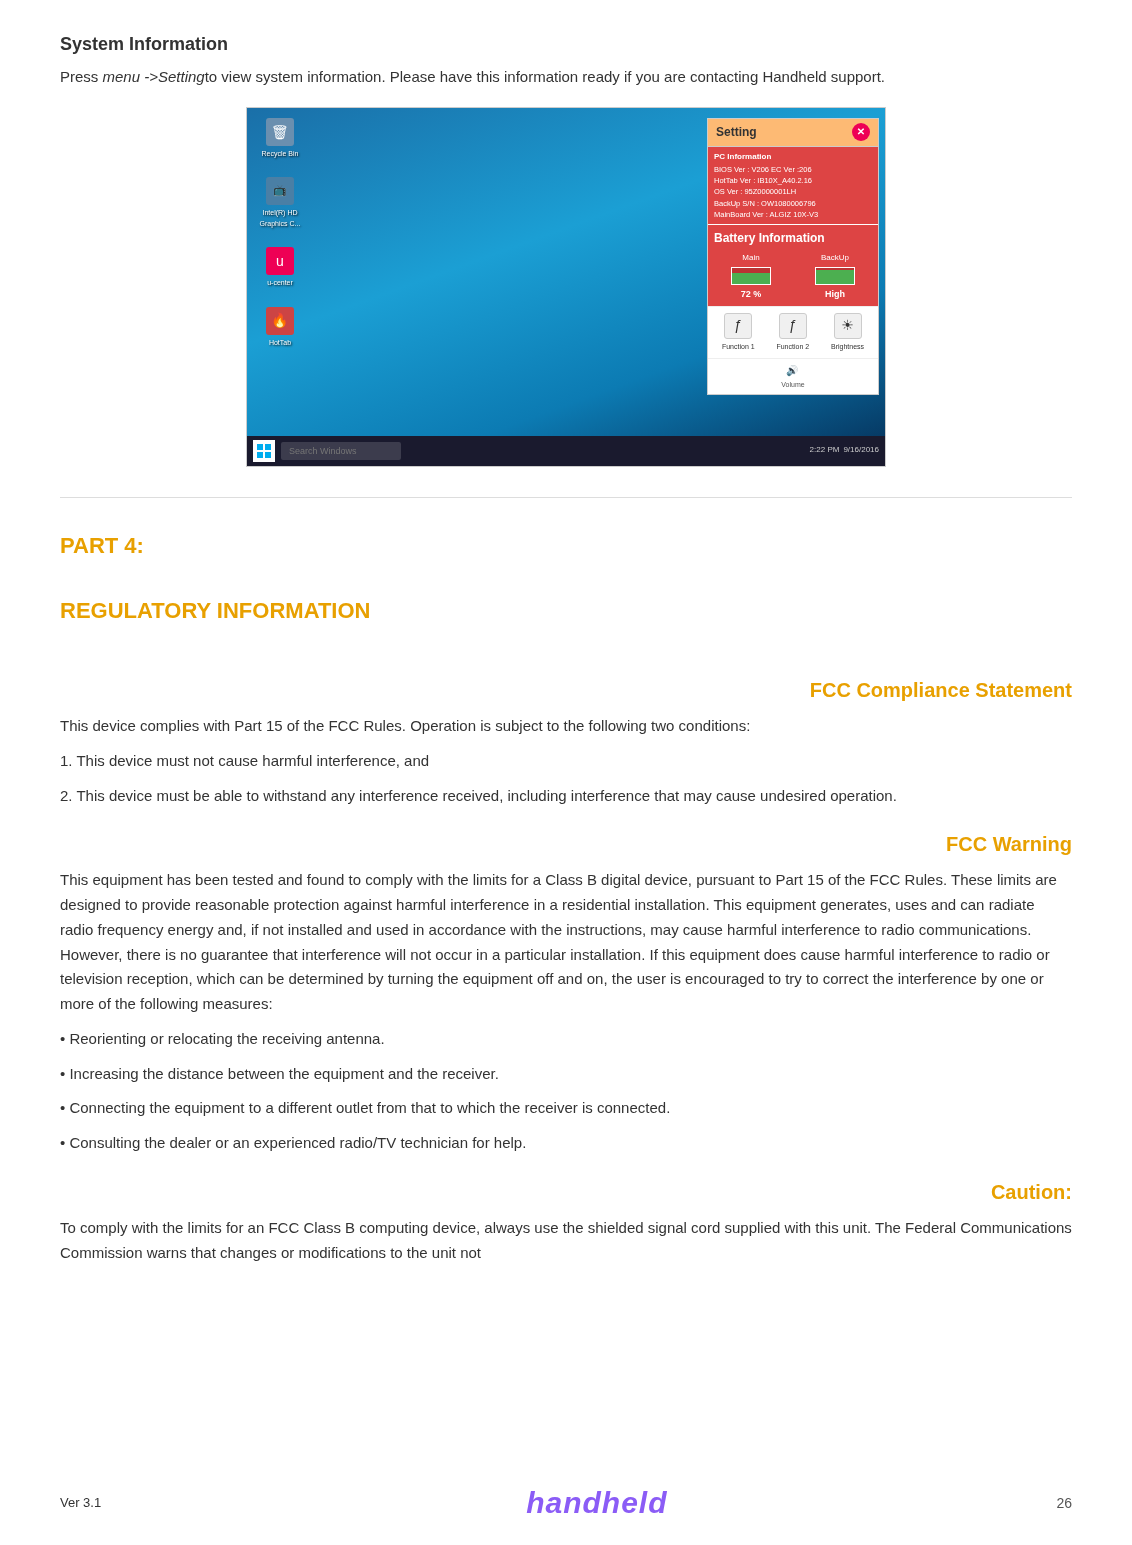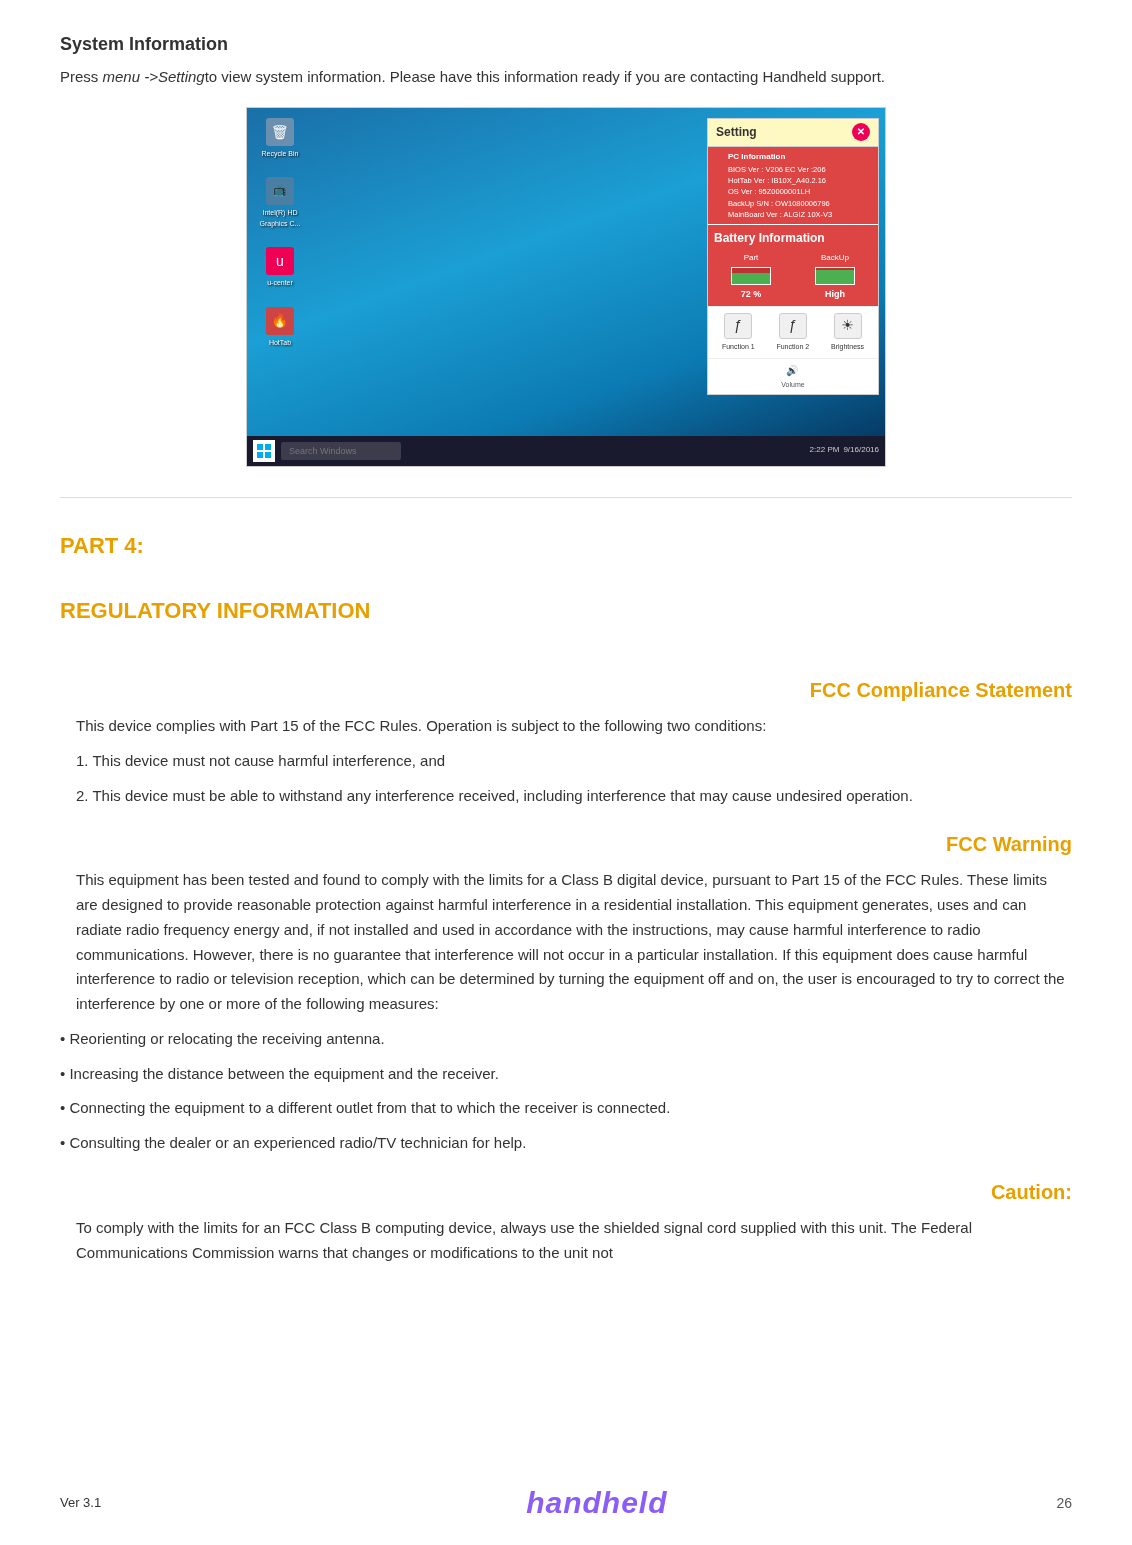--- a/index.html
+++ b/index.html
@@ -131,21 +131,21 @@
     .setting-panel {
       position: absolute;
       top: 10px; right: 6px;
       width: 172px;
       background: #fff;
       border: 1px solid #ccc;
       font-size: 9px;
       z-index: 20;
     }
     .setting-header {
-      background: #fef9c3;
+      background: #fdba74;
       display: flex;
       align-items: center;
       justify-content: space-between;
       padding: 4px 8px;
       border-bottom: 1px solid #ccc;
     }
     .setting-header-title {
       font-size: 12px;
       font-weight: bold;
       color: #333;
@@ -155,21 +155,21 @@
       background: #e05;
       border-radius: 50%;
       display: flex; align-items: center; justify-content: center;
       color: #fff;
       font-size: 10px;
       font-weight: bold;
     }
     .pc-info-section {
       background: #d44;
       color: #fff;
-      padding: 4px 20px;
+      padding: 4px 6px;
       font-size: 7.5px;
       line-height: 1.5;
     }
     .pc-info-section .pc-title {
       font-weight: bold;
       font-size: 8px;
       margin-bottom: 1px;
     }
     .battery-section {
       background: #d44;
@@ -244,21 +244,20 @@
       padding: 2px 6px;
     }
     
     .section-body {
       margin-bottom: 12px;
       font-size: 15px;
       line-height: 1.65;
     }
     .section-body p {
       margin-bottom: 10px;
-      margin-left: 16px;
     }
     .bullet-list {
       margin-left: 0;
       list-style: none;
     }
     .bullet-list li {
       margin-bottom: 10px;
       padding-left: 0;
     }
     .footer {
@@ -339,21 +338,21 @@
         <div>HotTab Ver : IB10X_A40.2.16</div>
         <div>OS Ver : 95Z0000001LH</div>
         <div>BackUp S/N : OW1080006796</div>
         <div>MainBoard Ver : ALGIZ 10X-V3</div>
       </div>
 
       <div class="battery-section">
         <div class="battery-title">Battery Information</div>
         <div class="battery-row">
           <div class="battery-item">
-            <div class="battery-label">Part</div>
+            <div class="battery-label">Main</div>
             <div class="battery-bar-container">
               <div class="battery-bar-fill" style="height:72%;"></div>
             </div>
             <div class="battery-value">72 %</div>
           </div>
           <div class="battery-item">
             <div class="battery-label">BackUp</div>
             <div class="battery-bar-container">
               <div class="battery-bar-fill" style="height:90%;"></div>
             </div>

